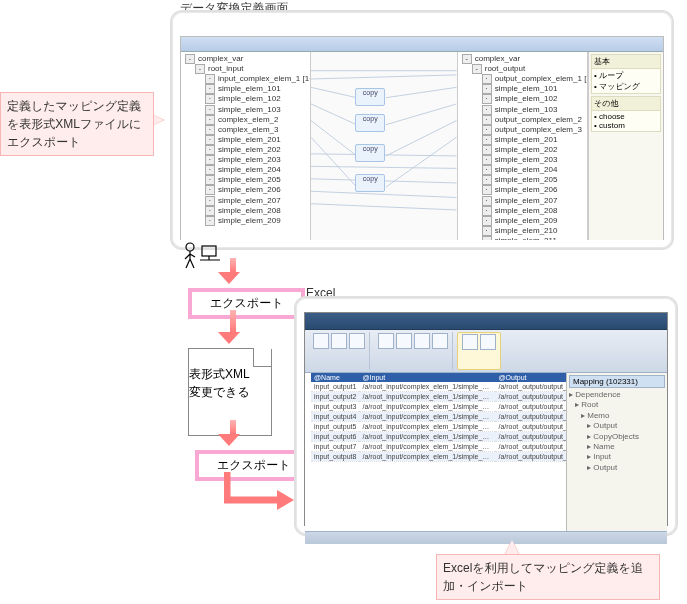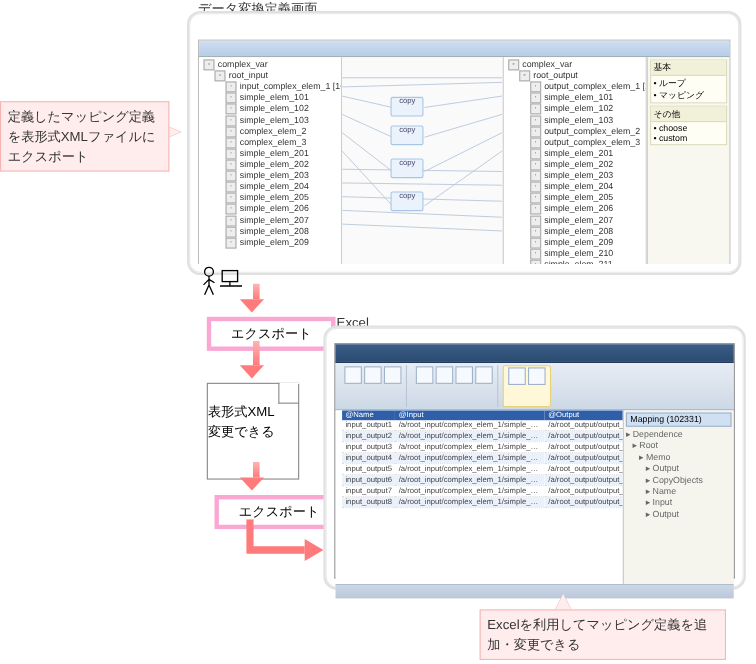--- a/index.html
+++ b/index.html
@@ -284,13 +284,13 @@
             <div style="padding-left:18px" class="f">▸ Output</div>
           </div>
       </div>
     </div>
     <div class="statusbar"></div>
   </div>
 </div>
 
 <div class="callout-pointer bottom-callout-pointer-b"></div>
 <div class="callout-pointer bottom-callout-pointer"></div>
-<div class="callout bottom-callout">Excelを利用してマッピング定義を追加・変更できる</div>
+<div class="callout bottom-callout">Excelを利用してマッピング定義を追加・インポート</div>
 
 </body></html>

